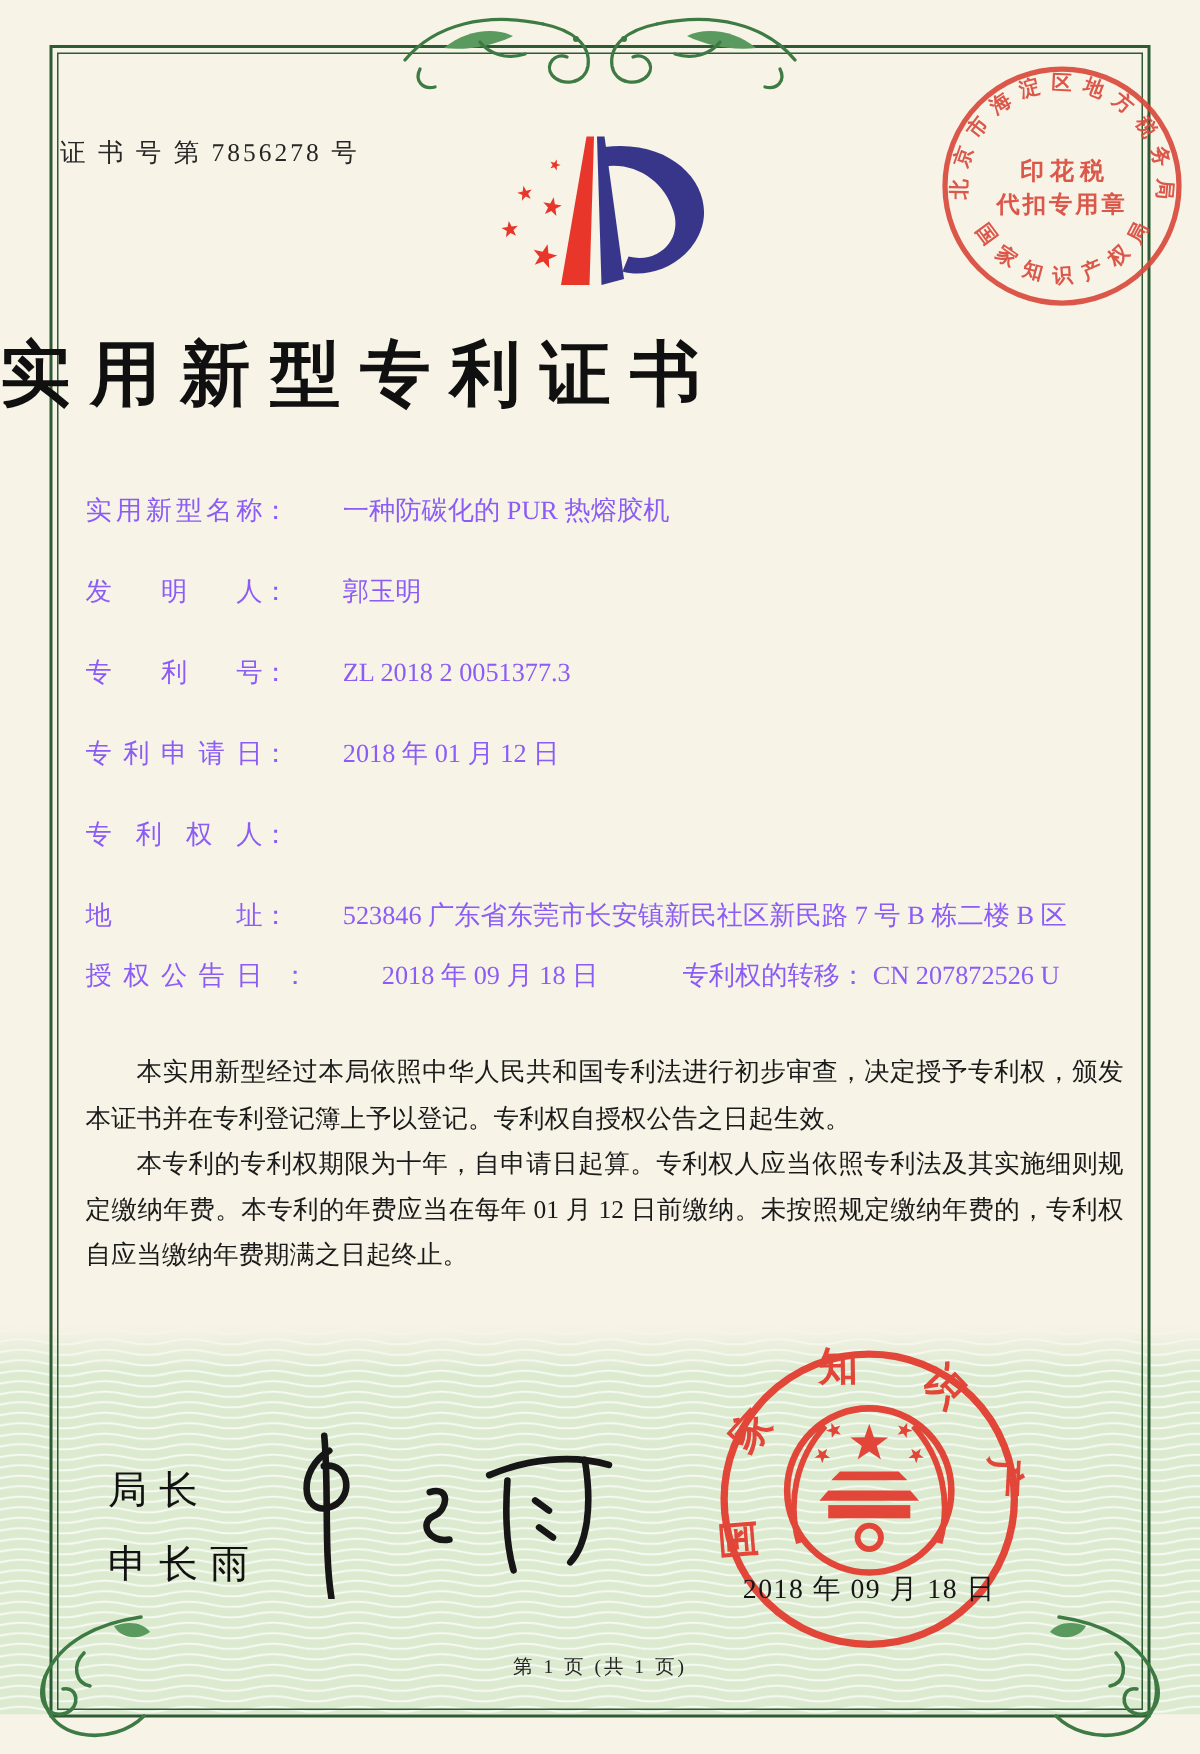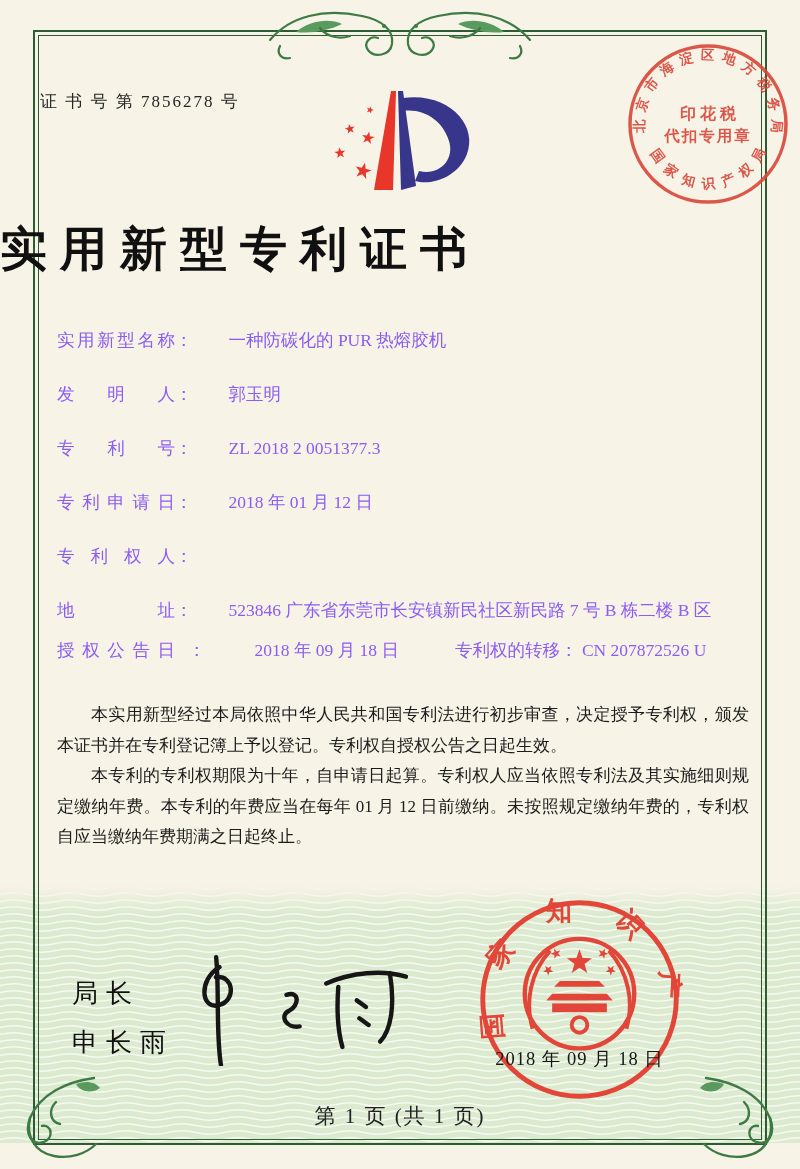--- a/index.html
+++ b/index.html
@@ -37,21 +37,21 @@
   .paras{position:absolute;left:57px;top:700px;width:692px;font-size:17px;
     line-height:30.5px;text-align:justify;color:#1b1b1b;}
   .paras p{margin:0;text-indent:2em;}
   .director{position:absolute;left:72px;top:976px;font-size:26px;letter-spacing:8px;color:#111;}
   .director div{margin-bottom:14px;}
   .signature{position:absolute;left:185px;top:948px;width:250px;height:118px;}
   .seal{position:absolute;left:472px;top:892px;width:215px;height:215px;opacity:.93;}
   .seal-date{position:absolute;left:472px;top:1046px;width:215px;text-align:center;
     font-size:18.5px;letter-spacing:1px;color:#161616;z-index:5;}
   .page-footer{position:absolute;left:0;right:0;top:1102px;text-align:center;
-    font-size:21px;letter-spacing:2px;color:#222;}
+    font-size:13px;letter-spacing:2px;color:#222;}
 </style>
 </head>
 <body>
 
 <svg class="band" aria-hidden="true">
   <defs>
     <pattern id="wv" width="56" height="7" patternUnits="userSpaceOnUse">
       <rect width="56" height="7" fill="#dcead0"></rect>
       <path d="M0 3.5 Q14 0 28 3.5 T56 3.5" fill="none" stroke="#ffffff" stroke-opacity="0.75" stroke-width="1.4"></path>
     </pattern>

